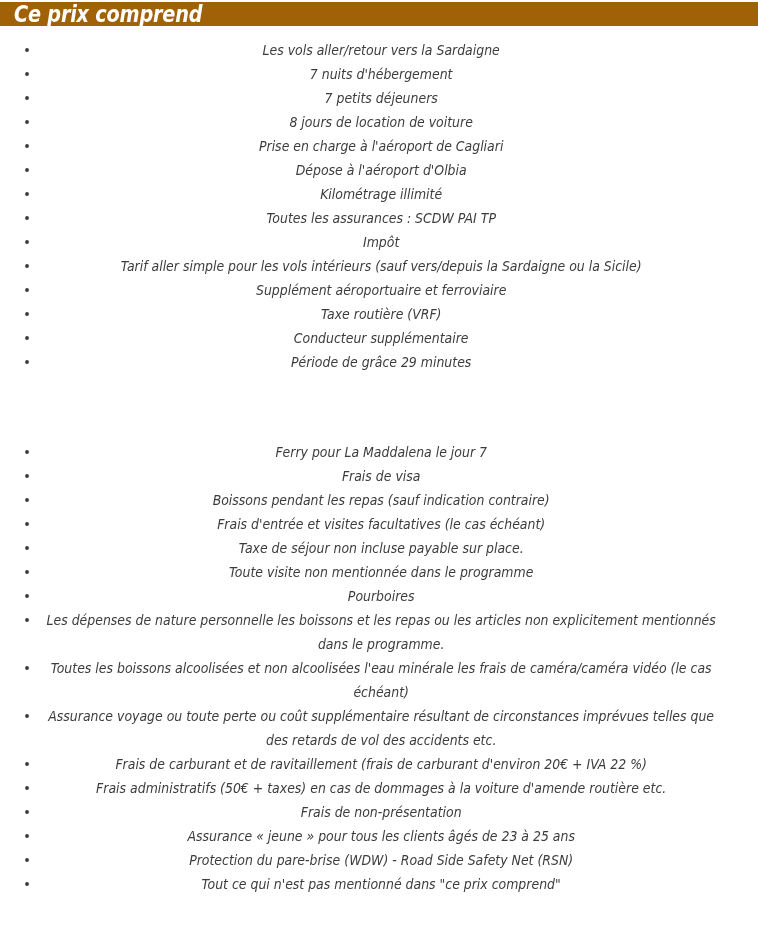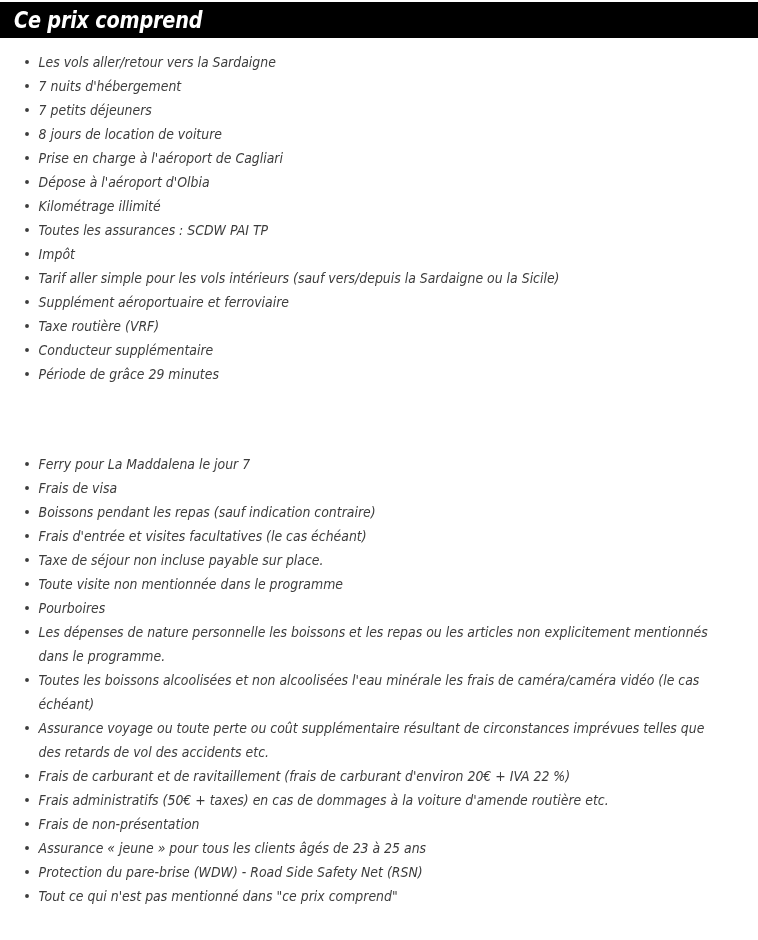--- a/index.html
+++ b/index.html
@@ -18,22 +18,22 @@
   .page {
     width: 758px;
     height: 940px;
     position: relative;
     background: #ffffff;
     box-sizing: border-box;
   }
 
   
   .section-header {
-    background: #000000;
-    height: 36px;
+    background: #a16207;
+    height: 24px;
     display: flex;
     align-items: center;
     padding: 0 0 0 14px;
     box-sizing: border-box;
     overflow: hidden;
   }
   .section-header .title {
     color: #ffffff;
     font-family: "DejaVu Sans Condensed", "Liberation Sans Narrow", "Liberation Sans", sans-serif;
     font-size: 23px;
@@ -48,20 +48,21 @@
 
   
   .spacer-top   { height: 2px; background: #ffffff; }
   .spacer-mid   { height: 50px; background: #ffffff; }
 
   
   ul.bullet-list {
     list-style: none;
     margin: 0;
     padding: 0;
+    text-align: center;
   }
   ul.bullet-list li {
     position: relative;
     color: #3c3c3c;
     font-family: "DejaVu Sans Condensed", "Liberation Sans Narrow", "Liberation Sans", sans-serif;
     font-size: 14.4px;
     font-style: italic;
     line-height: 24px;
     padding-left: 40px;
     padding-right: 8px;

